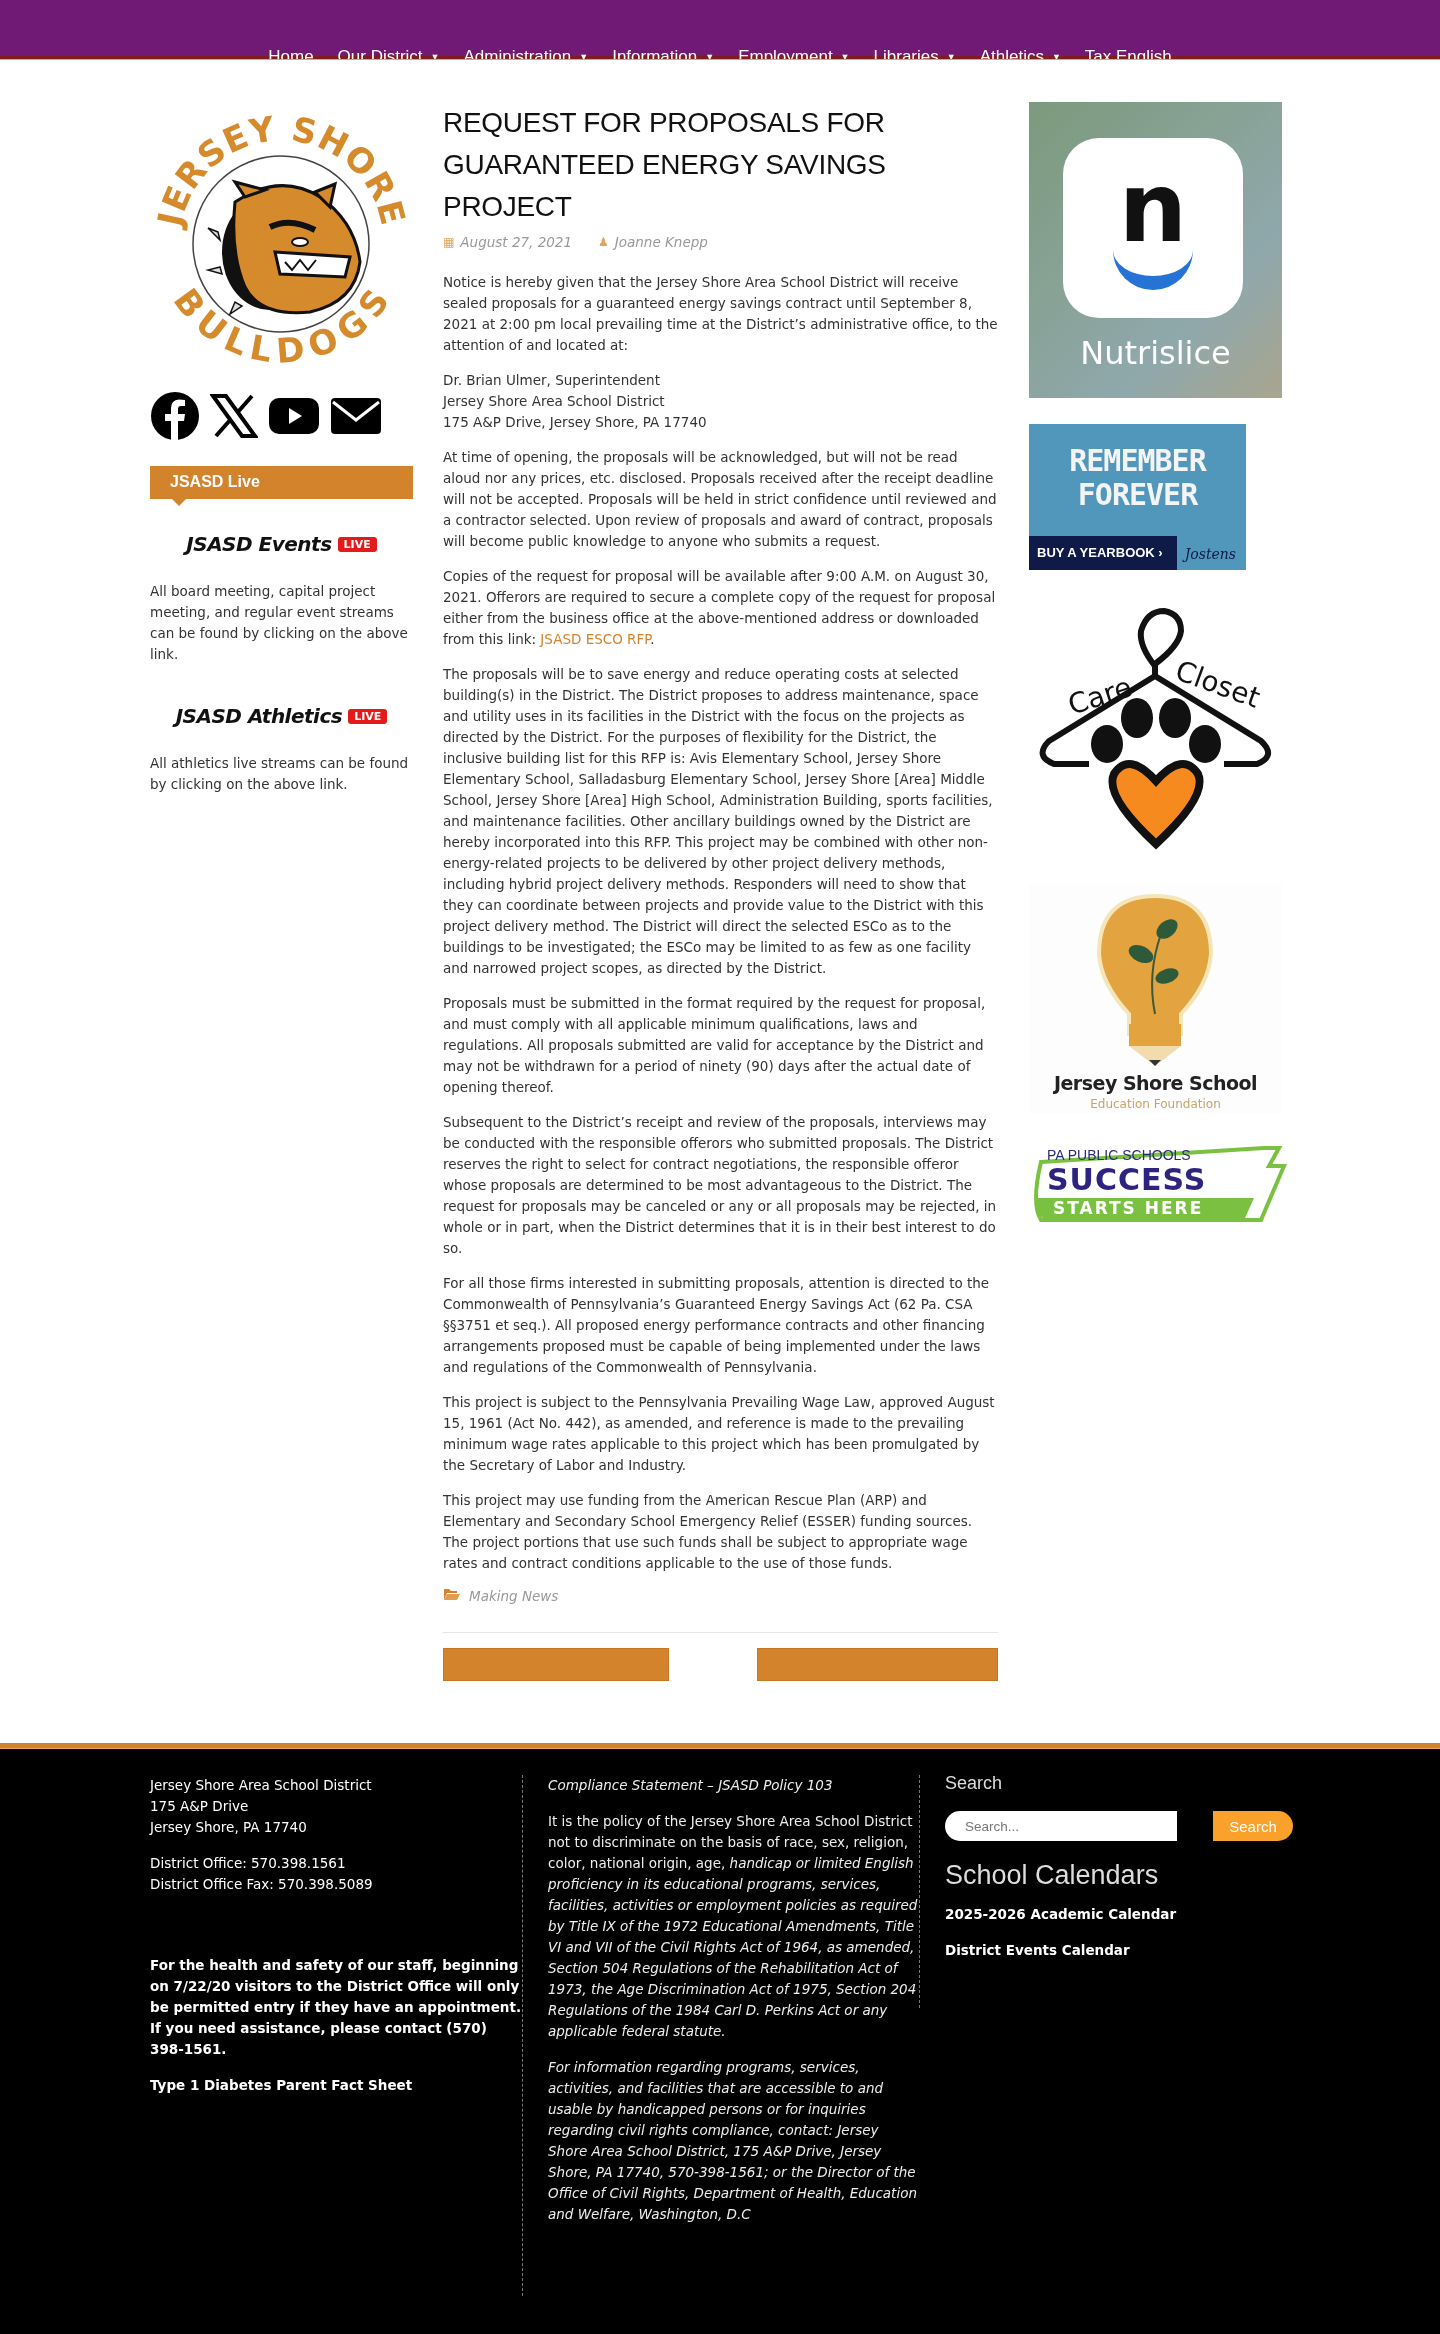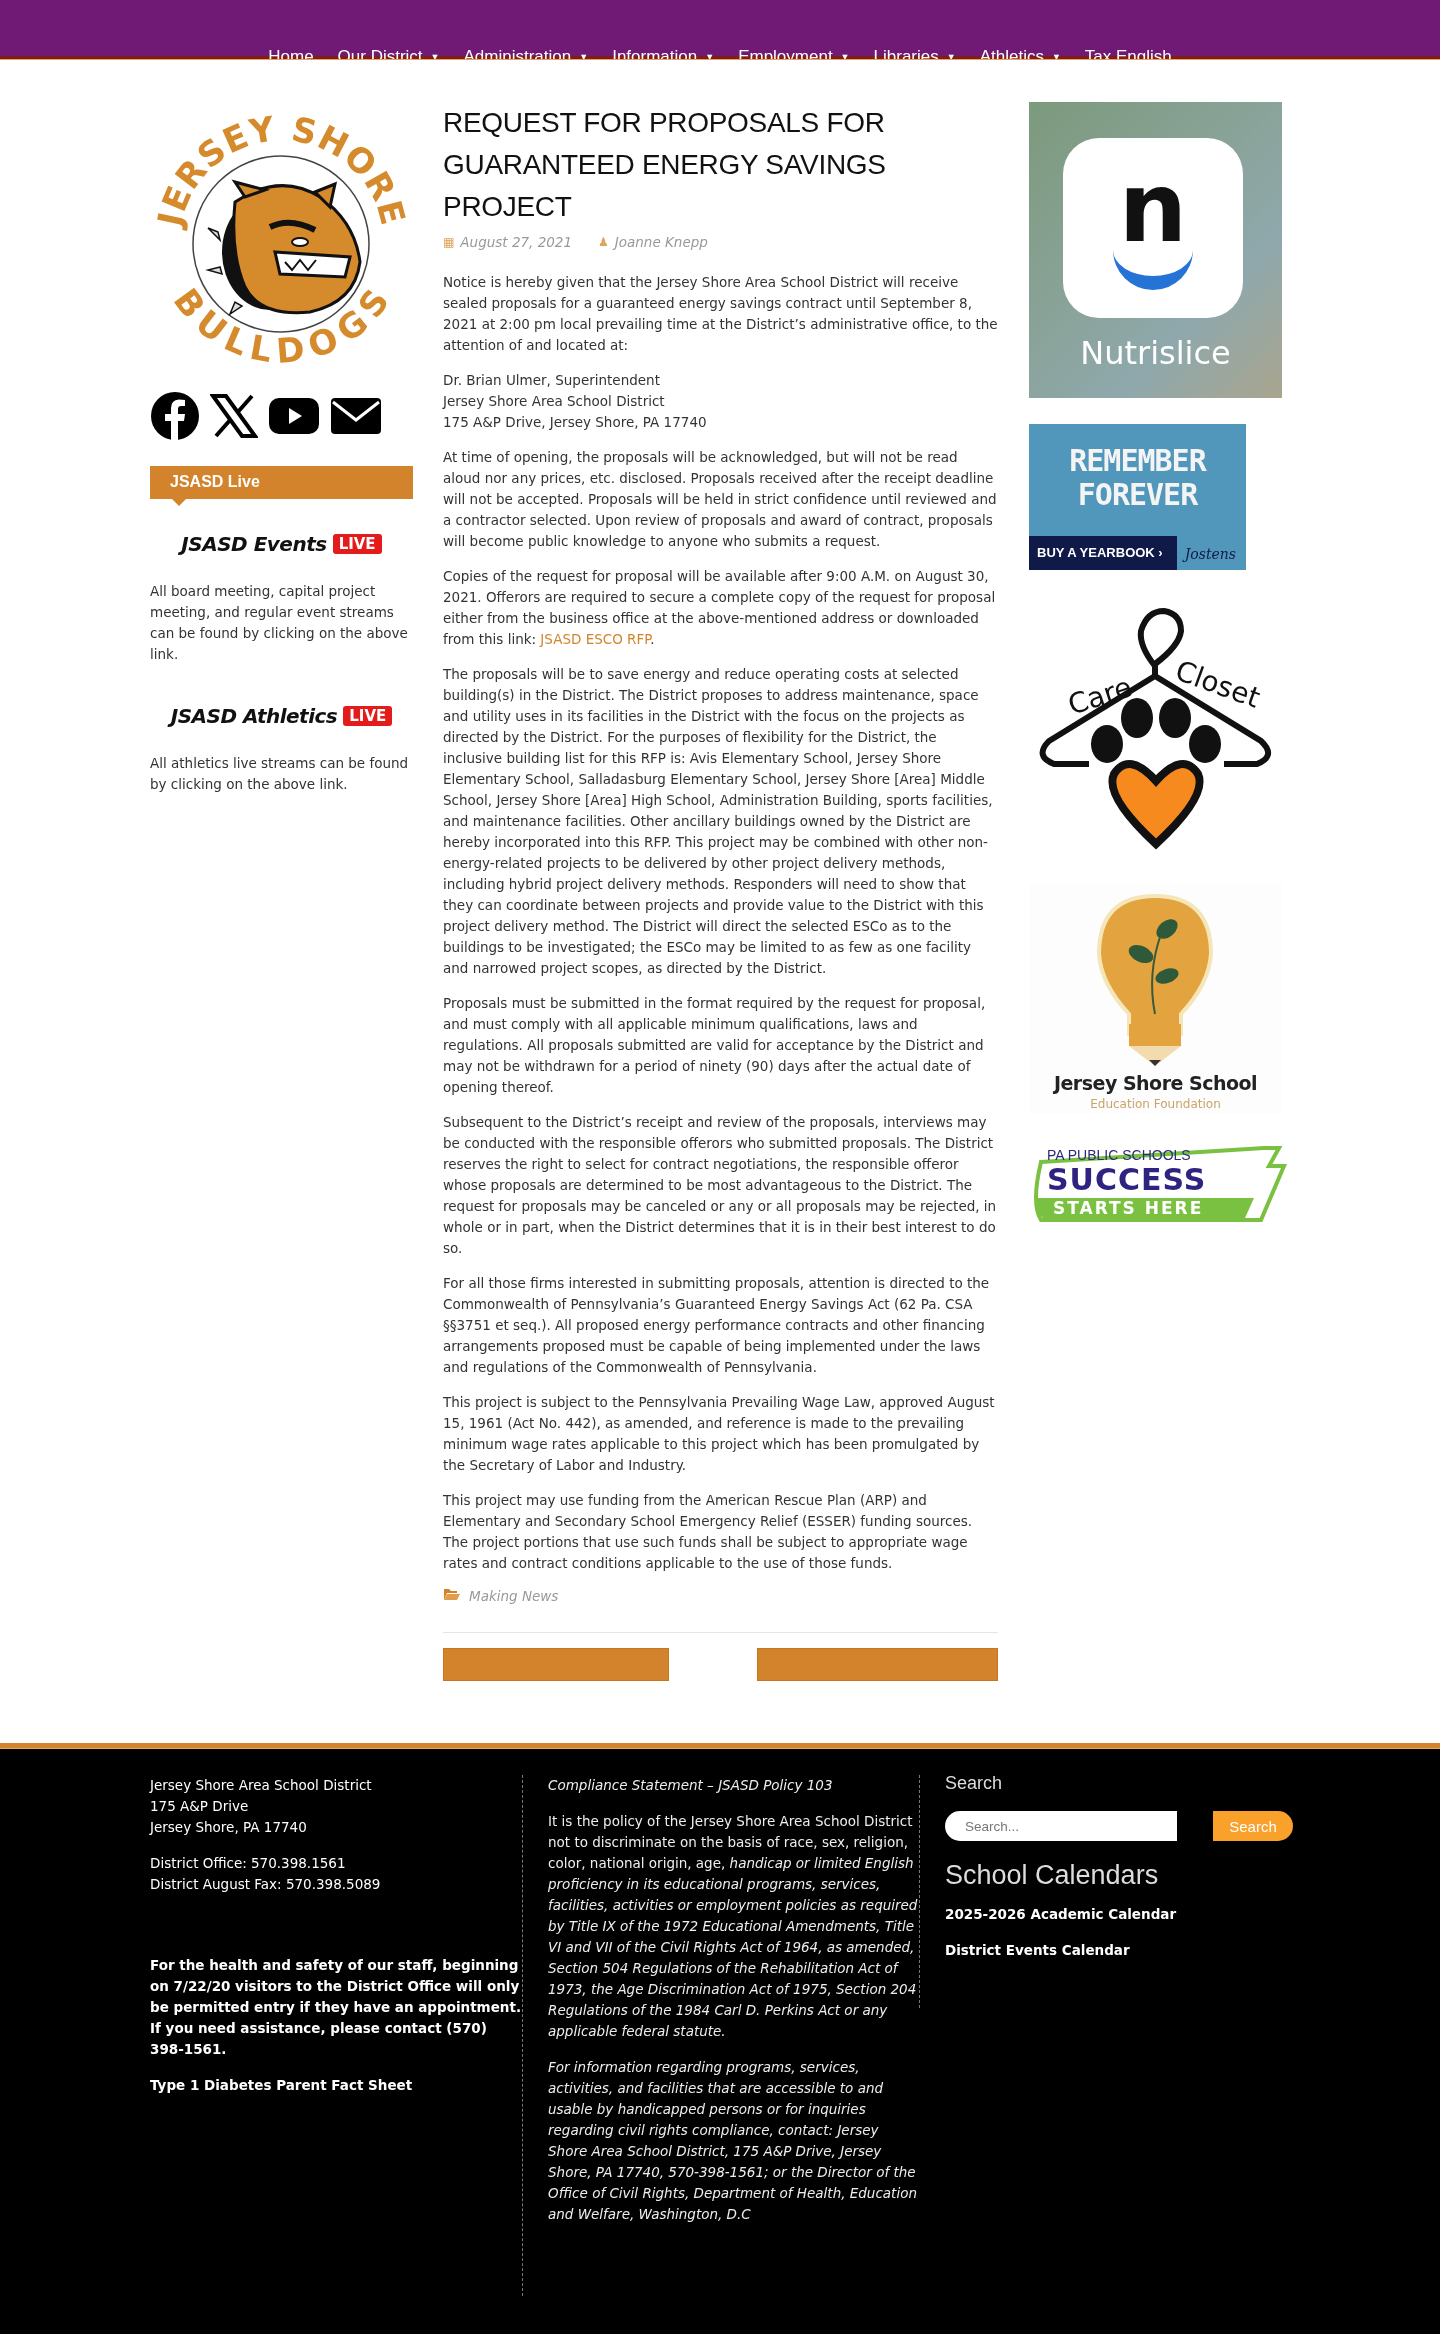--- a/index.html
+++ b/index.html
@@ -21,21 +21,21 @@
   .right-col { width: 260px; margin-left: 31px; }
 
   
   .logo { width: 263px; height: 263px; display: block; }
   .social { display: flex; gap: 10px; margin-top: 25px; align-items: center; height: 52px; }
   .social svg { display: block; }
   .live-header { margin-top: 24px; background: #d3832b; height: 33px; color: #fff; font-family: "Liberation Sans", sans-serif; font-size: 16px; font-weight: bold; padding: 7px 20px; position: relative; }
   .live-header::after { content: ""; position: absolute; left: 22px; bottom: -7px; border-left: 7px solid transparent; border-right: 7px solid transparent; border-top: 7px solid #d3832b; }
   .live-banner { display: flex; justify-content: center; align-items: center; gap: 6px; margin-top: 30px; height: 30px; }
   .live-banner .lb-text { font-family: "DejaVu Sans", sans-serif; font-weight: bold; font-size: 20px; color: #111; font-style: italic; letter-spacing: -0.5px; }
-  .live-banner .lb-badge { background: #e31b1b; color: #fff; font-weight: bold; font-size: 15px; padding: 1px 6px; border-radius: 3px; font-family: "DejaVu Sans", sans-serif; }
+  .live-banner .lb-badge { background: #e31b1b; color: #fff; font-weight: bold; font-size: 11px; padding: 1px 6px; border-radius: 3px; font-family: "DejaVu Sans", sans-serif; }
   .left-text { margin-top: 22px; line-height: 21px; font-size: 13.5px; color: #333; }
   .banner-2 { margin-top: 36px; }
 
   
   .post-title { font-family: "Liberation Sans", sans-serif; font-size: 28px; line-height: 42px; color: #111; font-weight: normal; letter-spacing: -0.3px; }
   .post-meta { margin-top: 6px; display: flex; align-items: center; gap: 6px; color: #999; font-style: italic; font-size: 13.5px; }
   .post-meta .meta-icon { color: #e0a45c; font-style: normal; font-size: 12px; }
   .post-meta .sep { width: 14px; }
   .post-body { margin-top: 22px; }
   .post-body p { line-height: 21px; margin-bottom: 14px; font-size: 13.5px; color: #333; }
@@ -289,21 +289,21 @@
   <footer class="footer">
     <div class="footer-cols">
       <div class="fcol fcol-1">
         <p>
           <span>Jersey Shore Area School District</span><br>
           <span>175 A&amp;P Drive</span><br>
           <span>Jersey Shore, PA 17740</span>
         </p>
         <p>
           <span>District Office: 570.398.1561</span><br>
-          <span>District August Fax: 570.398.5089</span>
+          <span>District Office Fax: 570.398.5089</span>
         </p>
         <p class="notice">For the health and safety of our staff, beginning on 7/22/20 visitors to the District Office will only be permitted entry if they have an appointment. If you need assistance, please contact (570) 398-1561.</p>
         <p class="notice-link">Type 1 Diabetes Parent Fact Sheet</p>
       </div>
 
       <div class="fcol fcol-2">
         <p class="compliance-title">Compliance Statement – JSASD Policy 103</p>
         <p><span class="plain" style="font-style:normal">It is the policy of the Jersey Shore Area School District not to discriminate on the basis of race, sex, religion, color, national origin, age, </span><span>handicap or limited English proficiency in its educational programs, services, facilities, activities or employment policies as required by Title IX of the 1972 Educational Amendments, Title VI and VII of the Civil Rights Act of 1964, as amended, Section 504 Regulations of the Rehabilitation Act of 1973, the Age Discrimination Act of 1975, Section 204 Regulations of the 1984 Carl D. Perkins Act or any applicable federal statute.</span></p>
         <p>For information regarding programs, services, activities, and facilities that are accessible to and usable by handicapped persons or for inquiries regarding civil rights compliance, contact: Jersey Shore Area School District, 175 A&amp;P Drive, Jersey Shore, PA 17740, 570-398-1561; or the Director of the Office of Civil Rights, Department of Health, Education and Welfare, Washington, D.C</p>
       </div>

